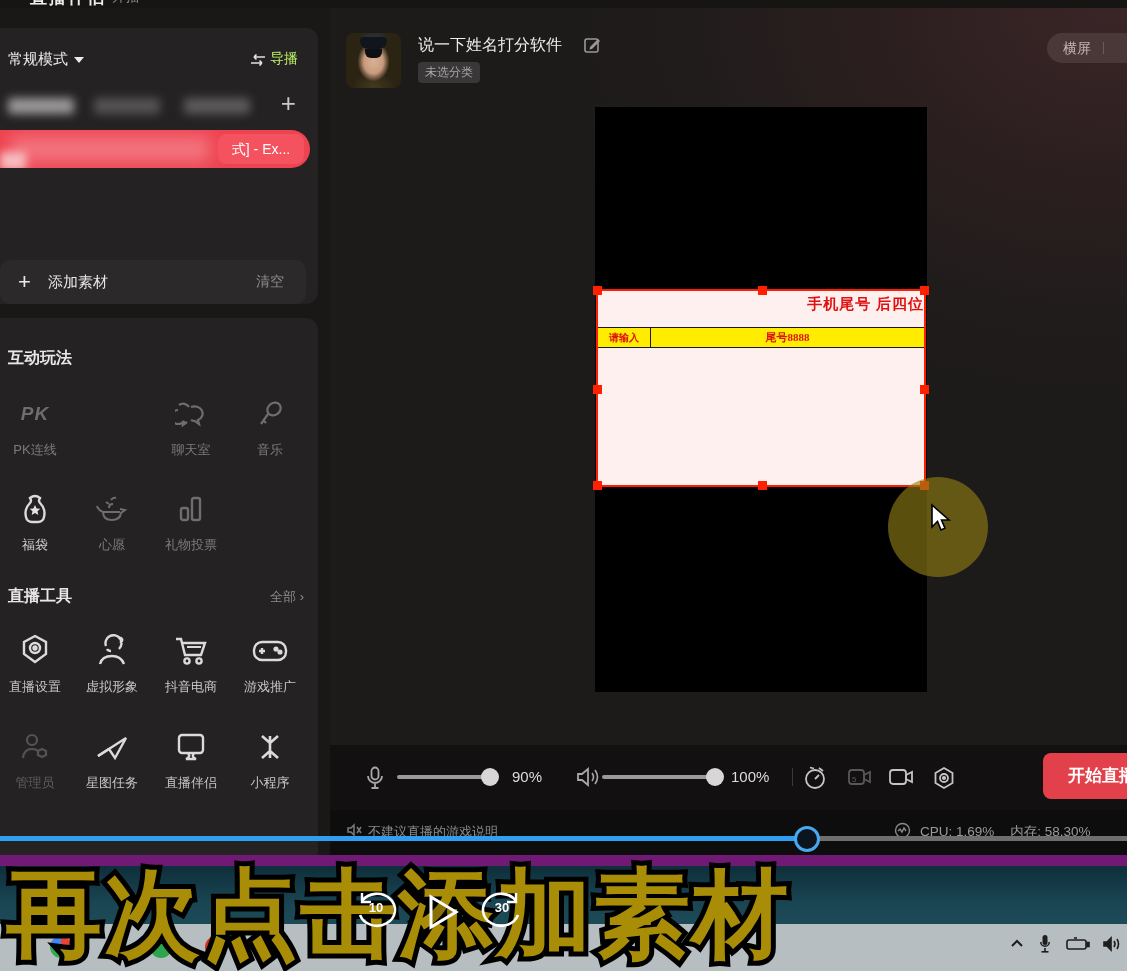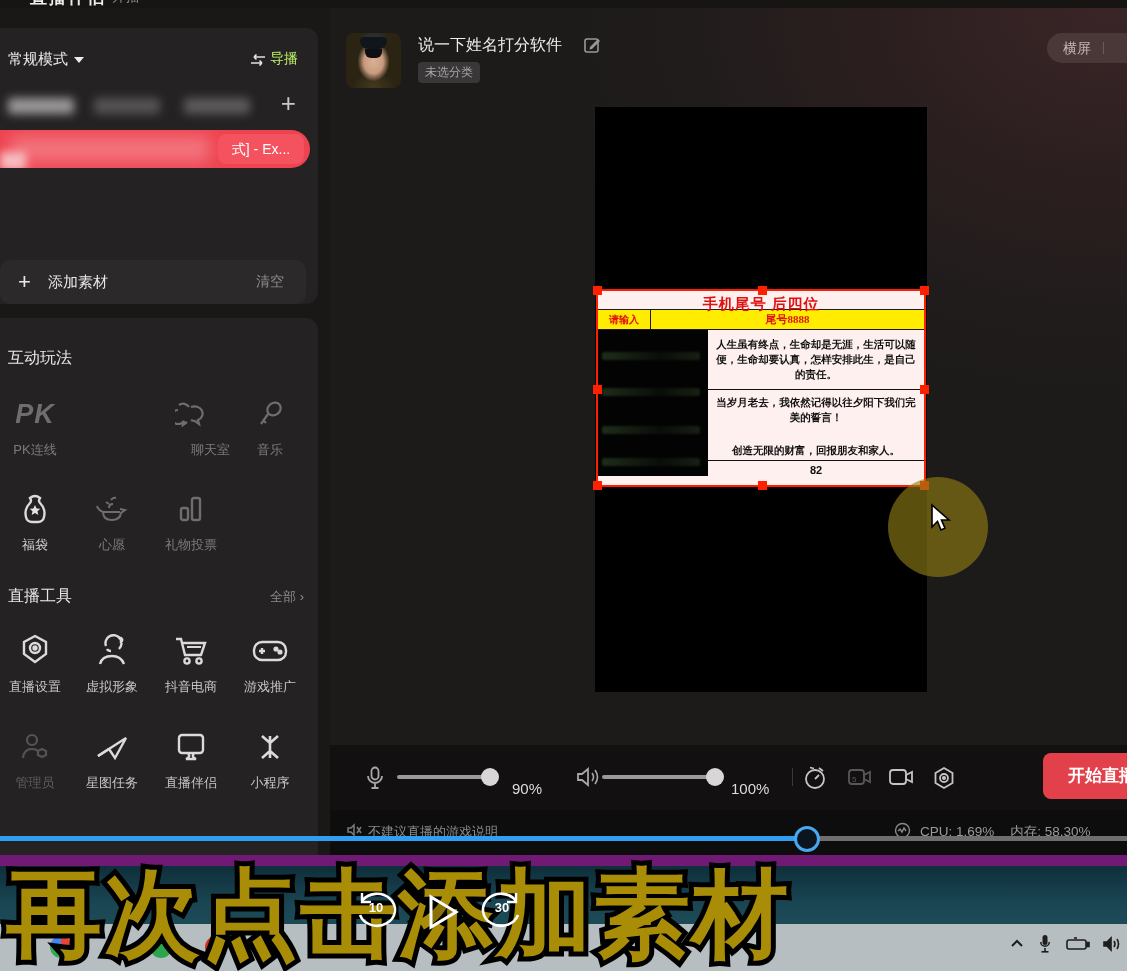--- a/index.html
+++ b/index.html
@@ -30,32 +30,32 @@
   .scene-pill { position:absolute; left:0; top:102px; width:310px; height:38px; background:#ee4350; border-radius:0 19px 19px 0; overflow:hidden; }
   .scene-pill .blurA { position:absolute; left:10px; top:6px; width:200px; height:26px; background:#f2737d; filter:blur(8px); }
   .scene-pill .blurB { position:absolute; left:0px; top:22px; width:26px; height:18px; background:#f6bcc0; filter:blur(4px); }
   .scene-pill .tail { position:absolute; right:6px; top:4px; width:86px; height:30px; background:#f3525e; border-radius:8px; color:#fff; font-size:14px; line-height:30px; text-align:center; }
 
   .add-row { position:absolute; left:0; top:232px; width:306px; height:44px; background:#2b2929; border-radius:10px; }
   .add-row .plus { position:absolute; left:18px; top:9px; color:#e8e6e6; font-size:22px; font-weight:300; }
   .add-row .lbl { position:absolute; left:48px; top:13px; color:#e8e6e6; font-size:15px; }
   .add-row .clear { position:absolute; right:22px; top:13px; color:#8d8b8b; font-size:14px; }
 
-  .sec-title { position:absolute; left:8px; color:#e9e7e7; font-size:16px; font-weight:normal; }
+  .sec-title { position:absolute; left:8px; color:#e9e7e7; font-size:16px; font-weight:bold; }
   .sec-link { position:absolute; right:14px; color:#8d8b8b; font-size:13px; }
   .tool { position:absolute; width:78px; text-align:center; }
   .tool .ic { height:42px; display:flex; align-items:center; justify-content:center; }
   .tool .tl { font-size:13px; margin-top:6px; }
   .dim .ic svg, .dim .ic span { stroke:#6f6d6d; color:#6f6d6d; }
   .dim .tl { color:#7c7a7a; }
   .dimmer .ic svg { stroke:#555353; }
   .dimmer .tl { color:#5f5d5d; }
   .bright .ic svg { stroke:#dcdada; }
   .bright .tl { color:#c8c6c6; }
-  .pk-glyph { font-size:27px; font-weight:bold; font-style:italic; letter-spacing:1px; }
+  .pk-glyph { font-size:19px; font-weight:bold; font-style:italic; letter-spacing:1px; }
 
   
   #main { left:330px; top:8px; width:797px; height:737px;
     background:radial-gradient(580px 420px at 98% 0%, #3a2527 0%, #2a1e1e 45%, #201c1c 75%, #1d1a1a 100%); }
   .avatar { position:absolute; left:16px; top:25px; width:55px; height:55px; border-radius:8px; overflow:hidden;
     background:
       radial-gradient(22px 16px at 50% 12%, #2b3542 0%, rgba(43,53,66,0) 70%),
       radial-gradient(16px 20px at 50% 52%, #d9b194 0%, #c99b7e 60%, rgba(201,155,126,0) 100%),
       radial-gradient(30px 18px at 50% 96%, #43391f 0%, #2c2413 70%),
       linear-gradient(180deg, #23242c 0%, #16161c 55%, #101014 100%); }
@@ -67,21 +67,21 @@
   .orient-pill { position:absolute; left:717px; top:25px; width:92px; height:30px; background:#4a3737; border-radius:15px; color:#c4b3b0; font-size:14px; line-height:30px; }
   .orient-pill .t { margin-left:16px; }
   .orient-pill .dv { display:inline-block; width:1px; height:12px; background:#6d5b58; margin-left:12px; vertical-align:-1px; }
 
   .video { position:absolute; left:265px; top:99px; width:332px; height:585px; background:#000; }
 
   
   .selection { position:absolute; left:266px; top:281px; width:330px; height:198px; border:2px solid #ff1f00; }
   .handle { position:absolute; width:9px; height:9px; background:#ff2000; }
   .tbl { position:absolute; left:0; top:0; width:326px; height:194px; background:#fdf0ee; }
-  .tbl-title { height:18px; color:#e01111; font-weight:bold; font-size:15px; text-align:center; line-height:26px; letter-spacing:1px; font-family:"Liberation Serif","DejaVu Serif",serif; }
+  .tbl-title { height:36px; color:#e01111; font-weight:bold; font-size:15px; text-align:right; line-height:26px; letter-spacing:1px; font-family:"Liberation Serif","DejaVu Serif",serif; }
   .tbl-input { height:21px; background:#ffec00; border-top:1px solid #1a1a1a; border-bottom:1px solid #1a1a1a; display:flex; }
   .tbl-input .c1 { width:53px; border-right:1px solid #1a1a1a; color:#e01111; font-size:10px; font-weight:bold; text-align:center; line-height:19px; font-family:"Liberation Serif","DejaVu Serif",serif;}
   .tbl-input .c2 { flex:1; color:#e01111; font-size:11px; font-weight:bold; text-align:center; line-height:19px; font-family:"Liberation Serif","DejaVu Serif",serif;}
   .tbl-body { display:flex; height:146px; }
   .cens { width:110px; background:#030303; position:relative; }
   .cens i { position:absolute; left:4px; height:8px; right:8px; border-radius:2px;
     background:linear-gradient(90deg, rgba(55,80,45,.55), rgba(30,45,28,.25) 60%, rgba(55,80,45,.4)); filter:blur(1px); }
   .tcells { flex:1; display:flex; flex-direction:column; }
   .tc { color:#101010; font-weight:bold; font-size:10.5px; text-align:center; padding:3px 4px; line-height:1.45; }
   .tc1 { height:60px; border-bottom:1.5px solid #111; display:flex; align-items:center; }
@@ -91,21 +91,21 @@
   .tc3 { height:16px; border-top:1.5px solid #111; line-height:13px; font-size:11px; }
 
   .spotlight { position:absolute; left:558px; top:469px; width:100px; height:100px; border-radius:50%;
     background:rgba(146,128,20,0.62); }
   .cursor { position:absolute; left:598px; top:495px; }
 
   
   #controls { left:330px; top:745px; width:797px; height:65px; background:#121010; }
   .slider { position:absolute; top:30px; height:4px; background:#9b9999; border-radius:2px; }
   .knob { position:absolute; top:-7px; width:18px; height:18px; border-radius:50%; background:#d8d6d6; }
-  .volpct { position:absolute; top:23px; color:#dddbdb; font-size:15px;margin-top:12px; }
+  .volpct { position:absolute; top:23px; color:#dddbdb; font-size:15px; }
   .cdiv { position:absolute; left:462px; top:23px; width:1px; height:18px; background:#3a3838; }
   .cicon { position:absolute; top:21px; }
   .start-btn { position:absolute; left:713px; top:8px; width:110px; height:46px; background:#e2404a; border-radius:8px; color:#fff; font-size:17px; font-weight:bold; line-height:46px; padding-left:25px; overflow:hidden; white-space:nowrap; }
 
   
   #statusbar { left:330px; top:810px; width:797px; height:45px; background:#0e0d0d; }
   #statusbar .notice { position:absolute; left:38px; top:13px; color:#8b8989; font-size:13px; }
   #statusbar .nicon { position:absolute; left:16px; top:12px; }
   #statusbar .perf { position:absolute; left:590px; top:13px; color:#9b9999; font-size:13.5px; }
   #statusbar .perf span { margin-right:16px; }
@@ -173,21 +173,21 @@
 
     <div class="panel" id="panel-tools">
       <div class="sec-title" style="top:30px;">互动玩法</div>
 
       <div class="tool dim" style="left:-4px; top:75px;">
         <div class="ic">
             <span class="pk-glyph">PK</span>
           </div>
         <div class="tl">PK连线</div>
       </div>
-      <div class="tool dim" style="left:152px; top:75px;text-align:right;">
+      <div class="tool dim" style="left:152px; top:75px;">
         <div class="ic">
             <svg width="32" height="26" viewBox="0 0 32 26" fill="none" stroke="#6f6d6d" stroke-width="2.2">
               <path d="M4 4 a7 7 0 0 1 10 2 M3 9 a7 7 0 1 0 6 11 l-1 4 4-3"></path>
               <path d="M16 6 a8 7 0 1 1 7 13 l1 4-4-3 a8 7 0 0 1-4-1"></path>
             </svg>
           </div>
         <div class="tl">聊天室</div>
       </div>
       <div class="tool dim" style="left:231px; top:75px;">
         <div class="ic">
@@ -328,36 +328,20 @@
     </div>
 
     <div class="video"></div>
 
     <div class="selection">
       <div class="tbl">
         <div class="tbl-title">手机尾号  后四位</div>
         <div class="tbl-input">
           <div class="c1">请输入</div>
           <div class="c2">尾号8888</div>
-        </div>
-        <div class="tbl-body">
-          <div class="cens">
-            <i style="top:22px;"></i>
-              <i style="top:58px;"></i>
-              <i style="top:96px;"></i>
-              <i style="top:128px;"></i>
-          </div>
-          <div class="tcells">
-            <div class="tc tc1">人生虽有终点，生命却是无涯，生活可以随便，生命却要认真，怎样安排此生，是自己的责任。</div>
-            <div class="tc tc2">
-              <div class="p2">当岁月老去，我依然记得以往夕阳下我们完美的誓言！</div>
-              <div class="p3">创造无限的财富，回报朋友和家人。</div>
-            </div>
-            <div class="tc tc3">82</div>
-          </div>
         </div>
       </div>
       <div class="handle" style="left:-5px; top:-5px;"></div>
       <div class="handle" style="left:160px; top:-5px;"></div>
       <div class="handle" style="right:-5px; top:-5px;"></div>
       <div class="handle" style="left:-5px; top:94px;"></div>
       <div class="handle" style="right:-5px; top:94px;"></div>
       <div class="handle" style="left:-5px; bottom:-5px;"></div>
       <div class="handle" style="left:160px; bottom:-5px;"></div>
       <div class="handle" style="right:-5px; bottom:-5px;"></div>

